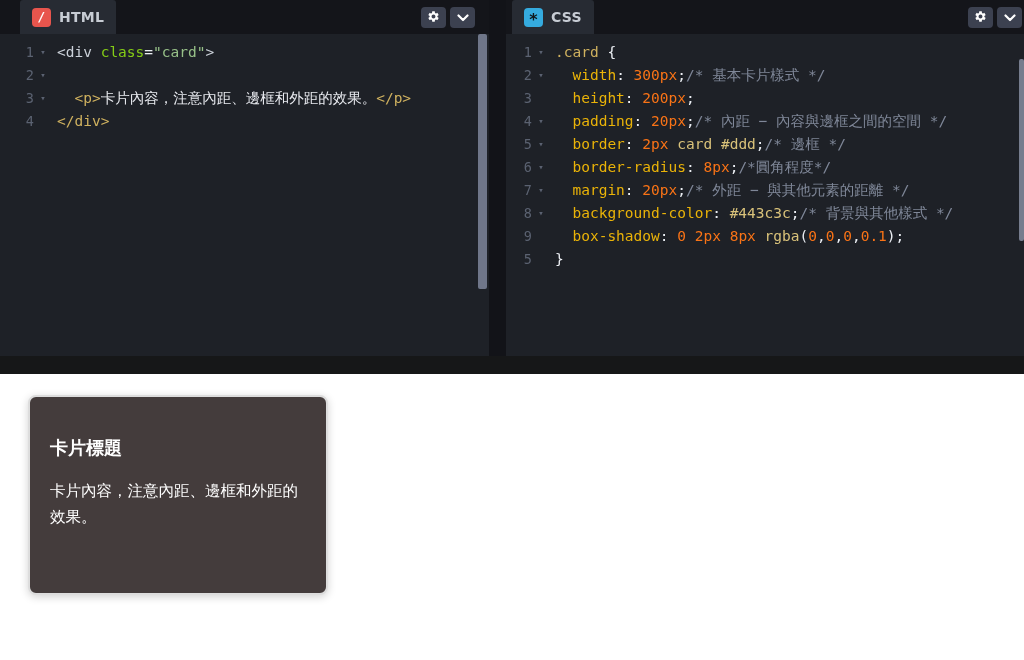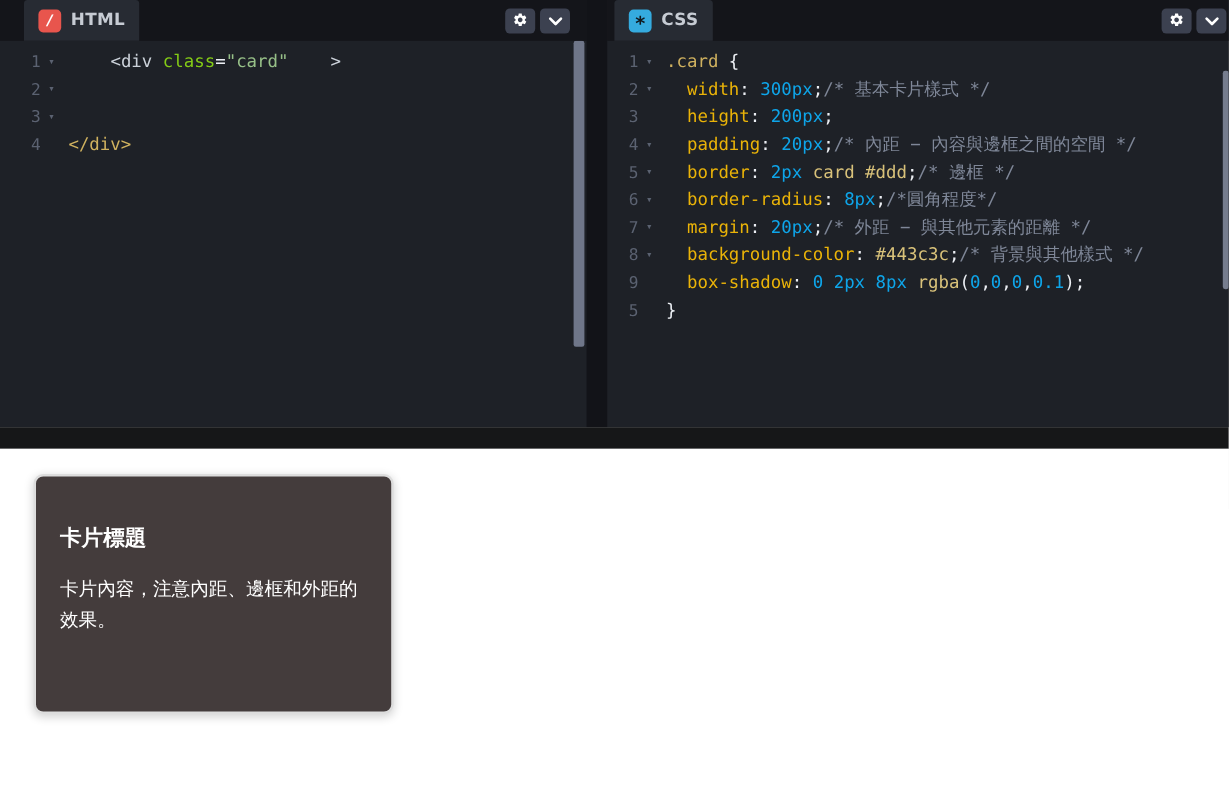--- a/index.html
+++ b/index.html
@@ -38,25 +38,25 @@
                font-family:"DejaVu Sans Mono", "Liberation Mono", monospace;
                font-size:14.5px; }
   .line { display:flex; height:23px; line-height:23px; }
   .ln   { flex:none; width:34px; text-align:right; color:#5b6271; font-size:13.5px; }
   .css-panel .ln { width:26px; }
   .fold { flex:none; width:18px; text-align:center; color:#5b6271; font-size:9px; }
   .code { flex:1; white-space:pre; padding-left:5px; }
 
   
   .tk-t { color:#e9ebf0; }  
-  .tk-d { color:#ccd2da;margin-left:35px; }  
+  .tk-d { color:#ccd2da; }  
   .tk-g { color:#cfb15f; }  
   .tk-a { color:#84cc16; }  
   .tk-s { color:#97c088; }  
-  .tk-o { color:#0ea5e9;margin-top:28px; }  
+  .tk-o { color:#f97316;margin-top:28px; }  
   .tk-p { color:#eab308; }  
   .tk-v { color:#d9c27a; }  
   .tk-c { color:#7f8798; }  
   .tk-w { color:#eceff4; }  
 
   .vscroll { position:absolute; border-radius:2px; }
   .html-scroll { top:0; right:2px; width:9px; height:255px; background:#6f7689; }
   .css-scroll  { top:25px; right:0; width:5px; height:182px; background:#767d8e; }
 
   
@@ -104,20 +104,21 @@
               <span class="fold">▾</span>
               <span class="code"><span class="tk-d">&lt;div </span><span class="tk-a">class</span><span class="tk-w">=</span><span class="tk-s">"card"</span><span class="tk-d">&gt;</span></span>
             </div>
             <div class="line">
               <span class="ln">2</span>
               <span class="fold">▾</span>
             </div>
             <div class="line">
               <span class="ln">3</span>
               <span class="fold">▾</span>
+              <span class="code"><span class="tk-t">  </span><span class="tk-g">&lt;p&gt;</span><span class="tk-t">卡片內容，注意內距、邊框和外距的效果。</span><span class="tk-g">&lt;/p&gt;</span></span>
             </div>
             <div class="line">
               <span class="ln">4</span>
               <span class="fold"></span>
               <span class="code"><span class="tk-g">&lt;/div&gt;</span></span>
             </div>
           </div>
         <div class="vscroll html-scroll"></div>
       </div>
     </section>

